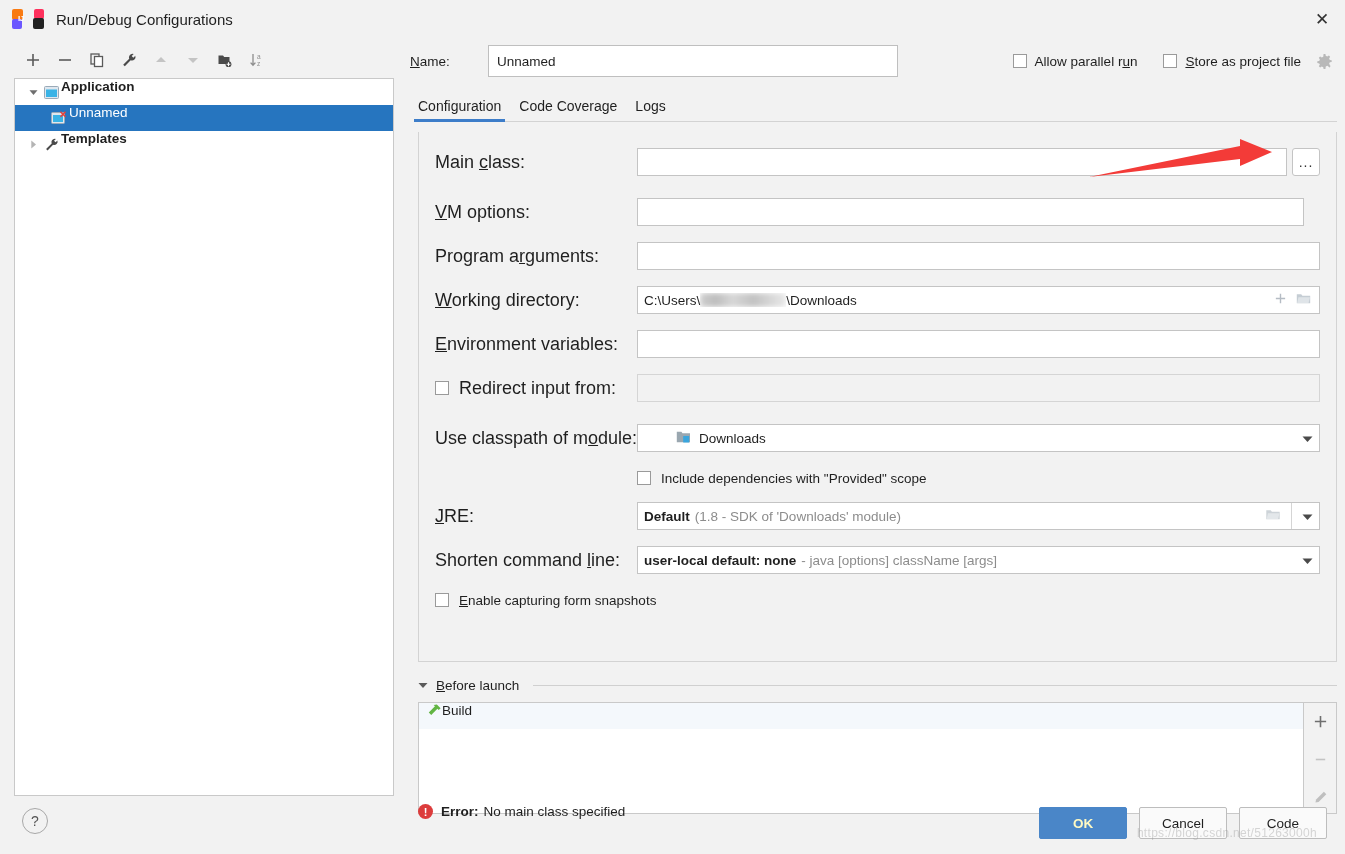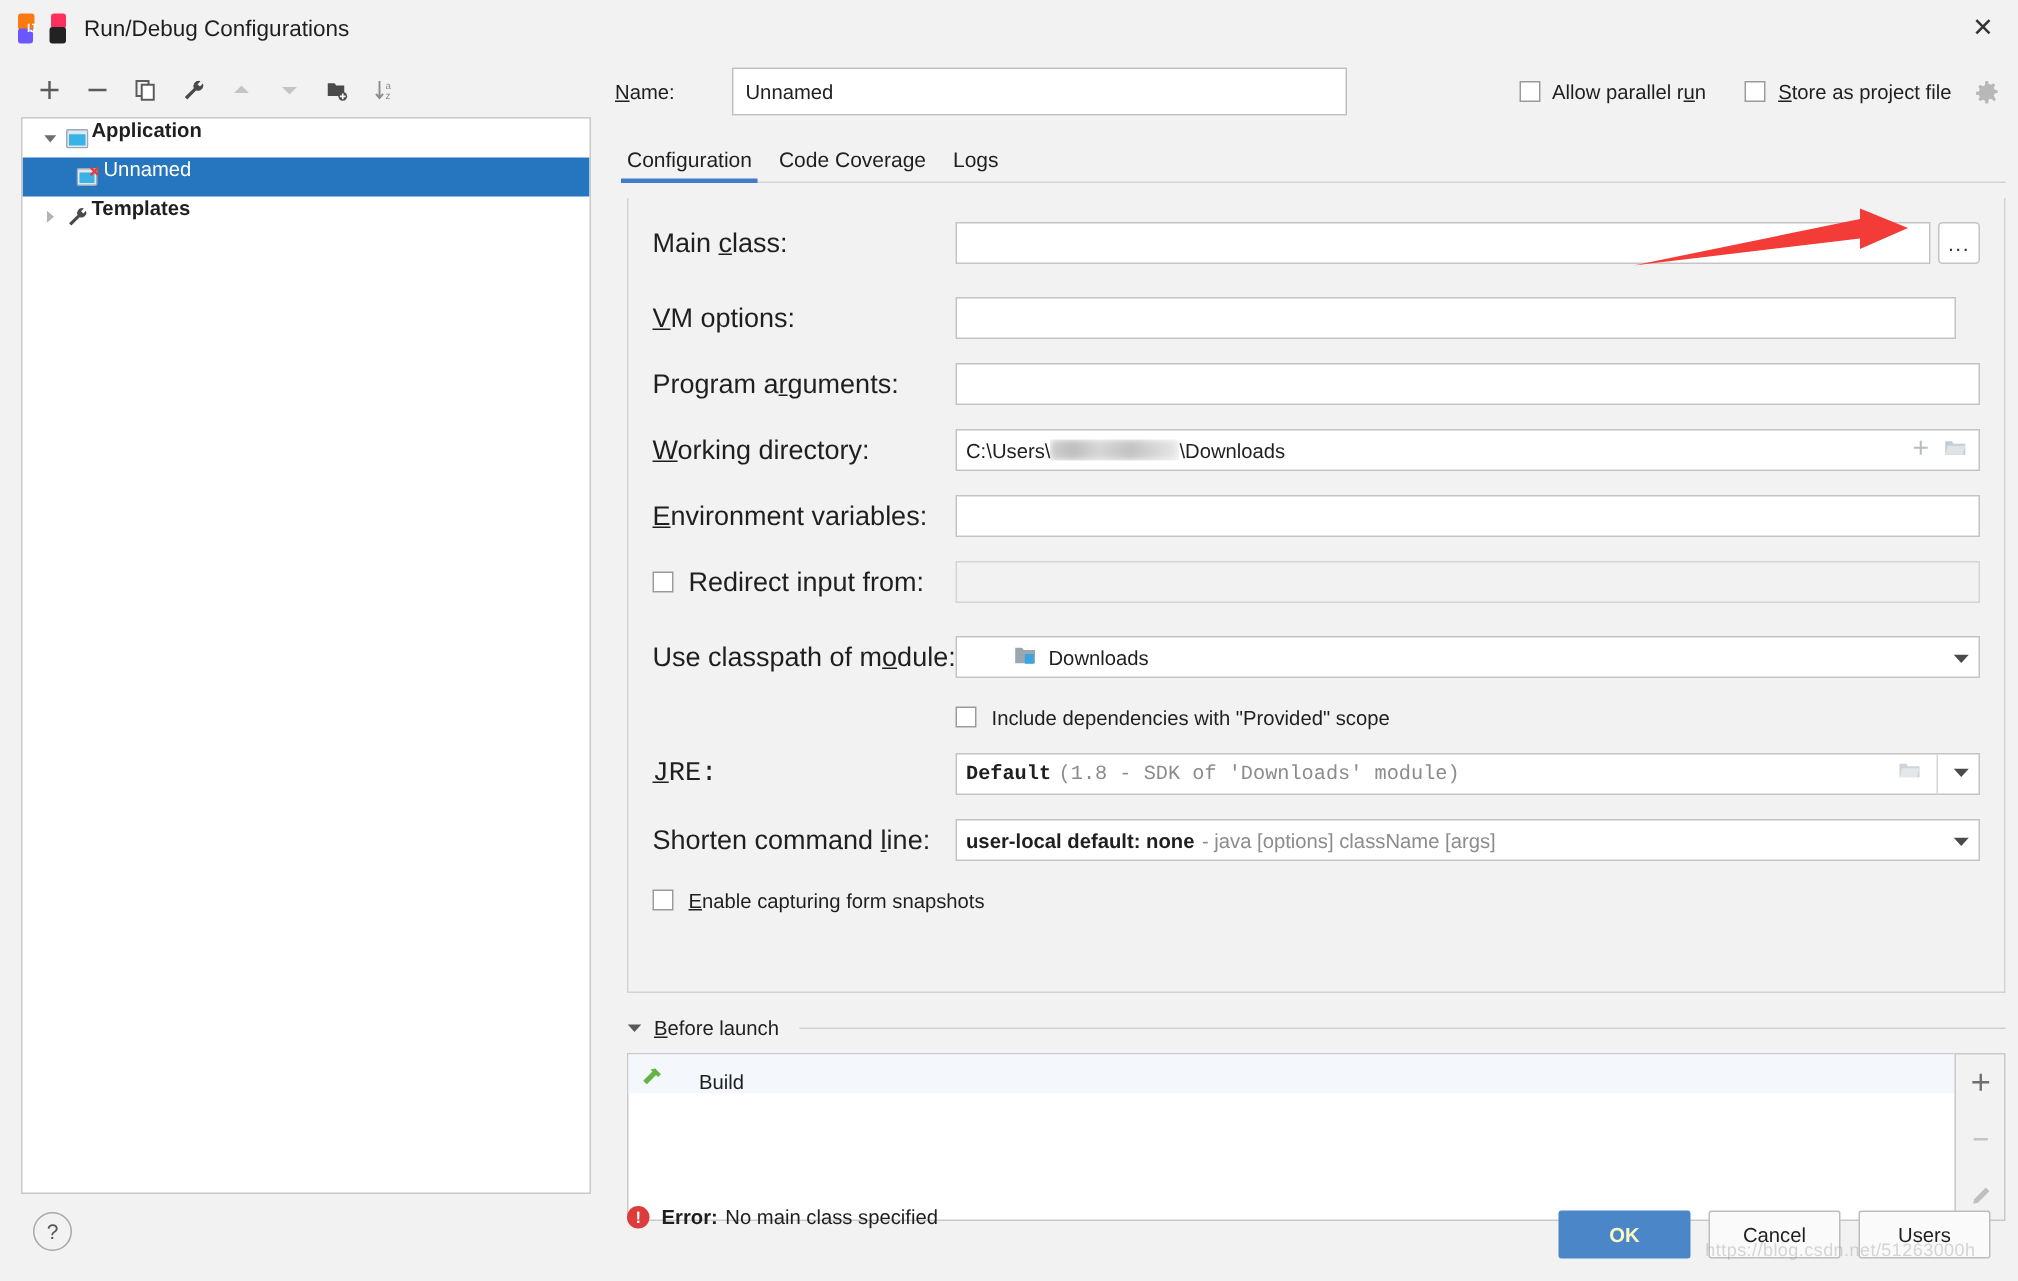--- a/index.html
+++ b/index.html
@@ -112,21 +112,21 @@
   .muted { color:#8c8c8c; }
 
   .inline-chk { display:flex; align-items:center; gap:10px; }
 
   
   .before-launch { position:absolute; left:8px; right:0; top:630px; }
   .bl-header { display:flex; align-items:center; gap:8px; height:22px; }
   .bl-header .bl-line { flex:1; height:1px; background:#d0d0d0; margin-left:6px; }
   .bl-body { position:relative; margin-top:6px; height:112px; display:flex; }
   .bl-list { flex:1; background:#fff; border:1px solid #c9c9c9; border-right:none; }
-  .bl-item { height:26px; display:flex; align-items:flex-end; gap:24px; padding-left:8px; background:#f4f8fc; font-size:13.5px;}
+  .bl-item { height:26px; display:flex; align-items:flex-start; gap:0; padding-left:8px; background:#f4f8fc; font-size:13.5px;}
   .bl-side { width:34px; border:1px solid #c9c9c9; background:#f2f2f2; display:flex; flex-direction:column; align-items:center; padding-top:8px; gap:18px;}
   .bl-side .sbtn { width:24px; height:20px; display:flex; align-items:center; justify-content:center;}
 
   .error-row { position:absolute; left:8px; top:760px; display:flex; align-items:center; gap:8px; font-size:13.5px;}
   .err-icon { width:15px; height:15px; border-radius:50%; background:#dc3c3c; color:#fff; font-size:11px; font-weight:bold;
               display:flex; align-items:center; justify-content:center; font-family:"Liberation Sans",sans-serif;}
 
   
   .bottombar { position:absolute; left:0; right:0; bottom:0; height:58px; }
   .help-btn { position:absolute; left:22px; top:12px; width:26px; height:26px; border:1px solid #a8a8a8;
@@ -364,21 +364,21 @@
     </div>
 
     <div class="frow" style="top:332px; right:16px;">
       <div class="flabel"></div>
       <div class="inline-chk">
         <span class="cbox"></span>
         <span>Include dependencies with "Provided" scope</span>
       </div>
     </div>
 
-    <div class="frow" style="top:370px; right:16px;font-family:Liberation Mono, monospace;">
+    <div class="frow" style="top:370px; right:16px;">
       <div class="flabel"><span class="u">J</span>RE:</div>
       <div class="combo">
         <span class="jre-default">Default</span>
         <span class="muted" style="margin-left:5px;">(1.8 - SDK of 'Downloads' module)</span>
         <span class="carr" style="display:flex;align-items:center;gap:10px;">
           <span>
             <svg width="16" height="13" viewBox="0 0 15 13">
               <path d="M0.8 2.2h4.4l1.2 1.6h7.8v7.4H0.8z" fill="#cdd3d8"></path>
               <path d="M2.4 5.2h11.6l-1.4 5.8H1.2z" fill="#e3e7ea"></path>
             </svg>
@@ -465,21 +465,21 @@
 </div>
 
 <div class="bottombar">
   <div class="help-btn">?</div>
   <div class="btns">
     <div class="btn primary">OK</div>
     <div class="btn">
         <span>Cancel</span>
       </div>
     <div class="btn">
-        <span>Users</span>
+        <span>Code</span>
       </div>
   </div>
   <div class="watermark">https://blog.csdn.net/51263000h</div>
 </div>
 
 <svg class="arrow-svg" viewBox="0 0 1345 854">
   <polygon points="1089,177 1240,146 1240,139 1272,152 1240,166 1240,159" fill="#f33b38"></polygon>
 </svg>
 
 </body></html>

